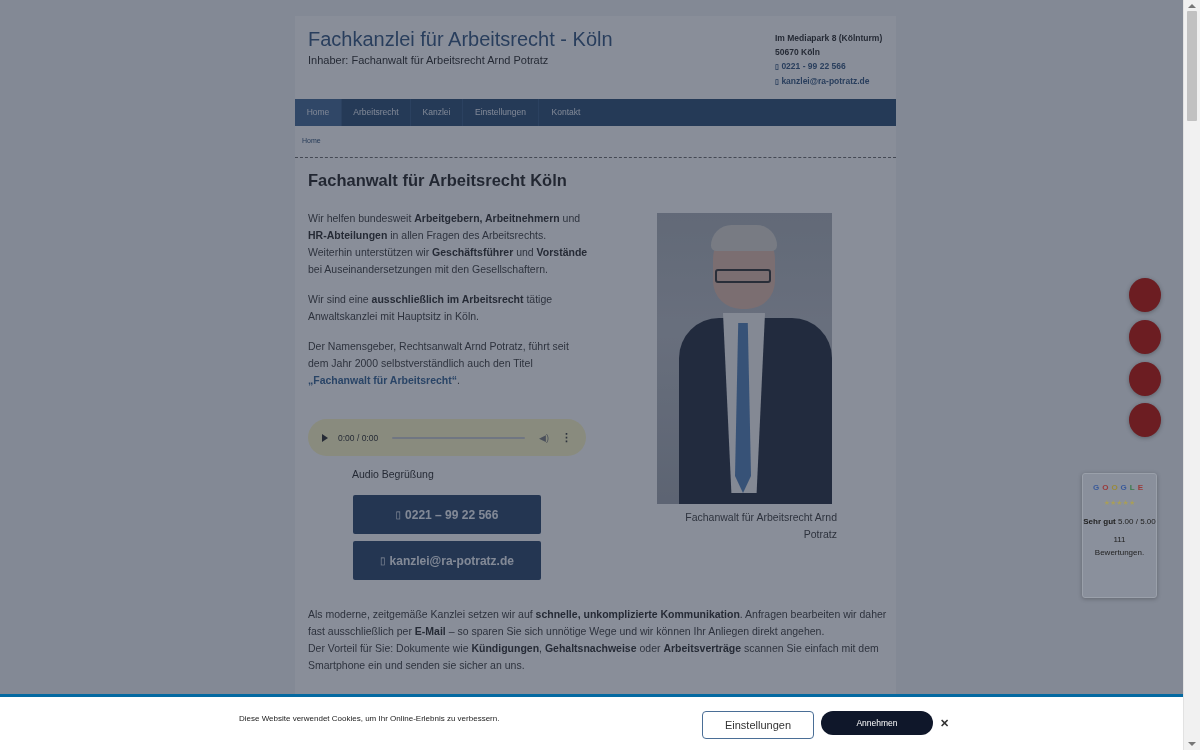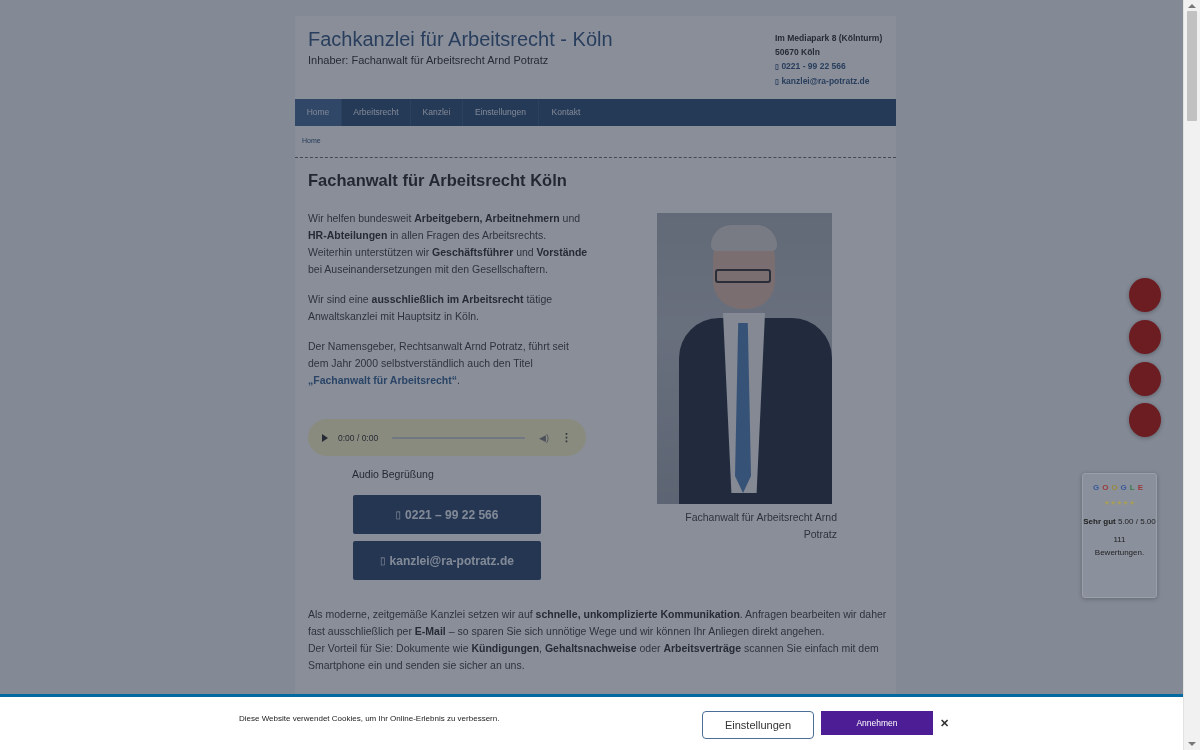--- a/index.html
+++ b/index.html
@@ -64,21 +64,21 @@
   .google-widget { position: absolute; left: 1082px; top: 473px; width: 75px; height: 125px; background: #8a909c; border: 1px solid #9aa0aa; border-radius: 3px; box-shadow: 0 1px 4px rgba(0,0,0,0.25); text-align: center; font-size: 8px; color: #222; }
   .g-logo { margin-top: 9px; font-size: 8px; letter-spacing: 3px; font-weight: bold; }
   .g-logo span:nth-child(1){color:#3a5a9a} .g-logo span:nth-child(2){color:#9a3a3a} .g-logo span:nth-child(3){color:#9a8a3a} .g-logo span:nth-child(4){color:#3a5a9a} .g-logo span:nth-child(5){color:#3a7a4a} .g-logo span:nth-child(6){color:#9a3a3a}
   .g-stars { margin-top: 7px; color: #a89e5a; font-size: 7px; }
   .g-rating { margin-top: 8px; line-height: 13px; }
   .g-count { margin-top: 5px; line-height: 13px; }
   
   .cookie { position: absolute; left: 0; top: 694px; width: 1183px; height: 56px; background: #ffffff; border-top: 3px solid #0369a1; }
   .cookie-text { position: absolute; left: 239px; top: 17px; font-size: 8px; color: #222; }
   .btn-settings { position: absolute; left: 702px; top: 14px; width: 112px; height: 28px; border: 1px solid #4a6e96; border-radius: 4px; background: #fff; color: #333; font-size: 11px; display: flex; align-items: center; justify-content: center; cursor: pointer; }
-  .btn-accept { position: absolute; left: 821px; top: 14px; width: 112px; height: 24px; border-radius: 0; background: #4c1d95; color: #fff; font-size: 8.5px; display: flex; align-items: center; justify-content: center; cursor: pointer; }
+  .btn-accept { position: absolute; left: 821px; top: 14px; width: 112px; height: 24px; border-radius: 12px; background: #0f172a; color: #fff; font-size: 8.5px; display: flex; align-items: center; justify-content: center; cursor: pointer; }
   .btn-close { position: absolute; left: 940px; top: 20px; font-size: 11px; font-weight: bold; color: #333; cursor: pointer; }
   
   .scrollbar { position: absolute; left: 1183px; top: 0; width: 17px; height: 750px; background: #f1f1f1; border-left: 1px solid #e2e2e2; }
   .scroll-up { position: absolute; left: 4px; top: 4px; width: 0; height: 0; border-left: 4px solid transparent; border-right: 4px solid transparent; border-bottom: 4px solid #777; }
   .scroll-down { position: absolute; left: 4px; bottom: 4px; width: 0; height: 0; border-left: 4px solid transparent; border-right: 4px solid transparent; border-top: 4px solid #777; }
   .scroll-thumb { position: absolute; left: 3px; top: 11px; width: 10px; height: 110px; background: #c1c1c1; border-radius: 1px; }
 </style>
 </head>
 <body>
 

